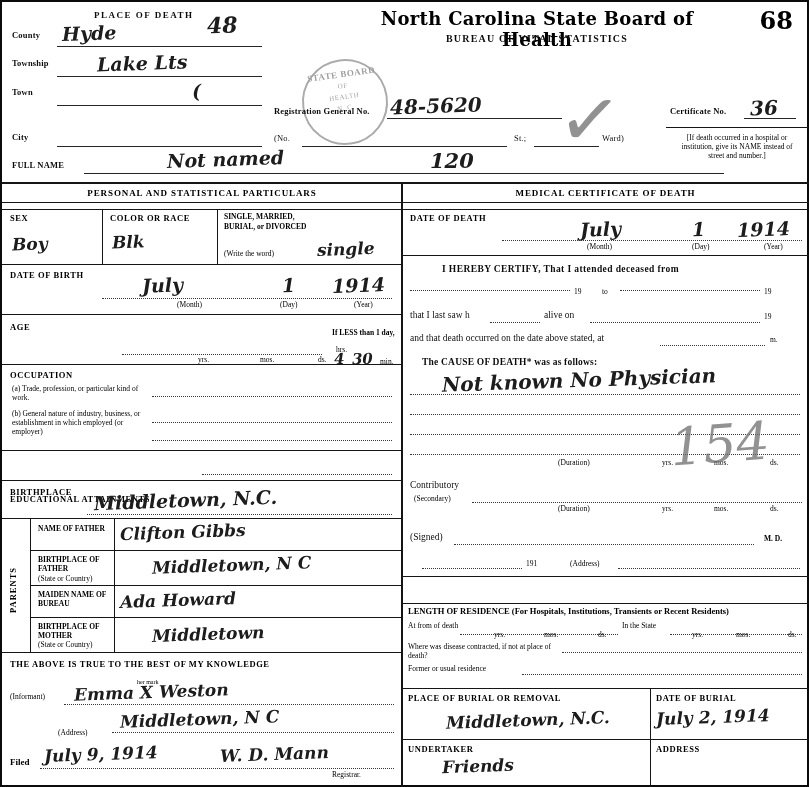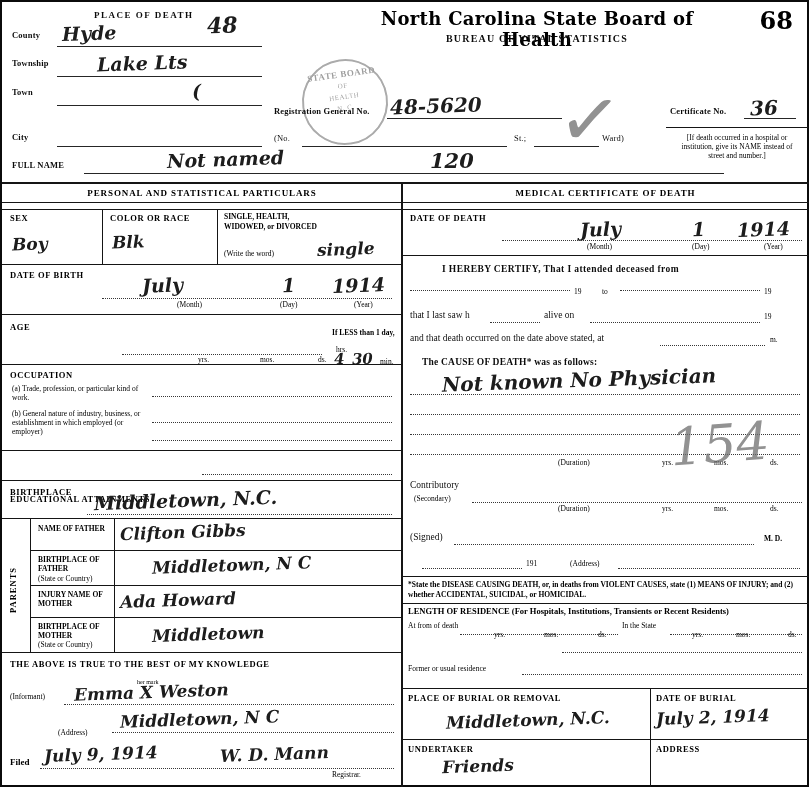--- a/index.html
+++ b/index.html
@@ -163,21 +163,21 @@
   <div class="abs" id="col-head-left">PERSONAL AND STATISTICAL PARTICULARS</div>
   <div class="abs" id="col-head-right">MEDICAL CERTIFICATE OF DEATH</div>
 
   <div class="line" style="left:0;top:207px;width:399px;height:1px;"></div>
   <div class="line" style="left:100px;top:207px;width:1px;height:55px;"></div>
   <div class="line" style="left:215px;top:207px;width:1px;height:55px;"></div>
   <div class="line" style="left:0;top:262px;width:399px;height:1px;"></div>
 
   <div class="fieldlabel" style="left:8px;top:211px;">SEX</div>
   <div class="fieldlabel" style="left:108px;top:211px;">COLOR OR RACE</div>
-  <div class="note bold" style="left:222px;top:210px;width:100px;line-height:9.5px;">SINGLE, HEALTH, WIDOWED, or DIVORCED</div>
+  <div class="note bold" style="left:222px;top:210px;width:100px;line-height:9.5px;">SINGLE, MARRIED, BURIAL, or DIVORCED</div>
   <div class="note" style="left:222px;top:247px;">(Write the word)</div>
 
   <div class="abs hl m" style="left:10px;top:232px;">Boy</div>
   <div class="abs hl m" style="left:110px;top:230px;">Blk</div>
   <div class="abs hl m" style="left:315px;top:237px;">single</div>
 
   <div class="fieldlabel" style="left:8px;top:268px;">DATE OF BIRTH</div>
   <div class="abs hl b" style="left:140px;top:272px;">July</div>
   <div class="abs hl b" style="left:280px;top:272px;">1</div>
   <div class="abs hl b" style="left:330px;top:272px;">1914</div>
@@ -222,21 +222,21 @@
 
   <div class="note bold" style="left:36px;top:522px;width:72px;line-height:9px;">NAME OF FATHER</div>
   <div class="abs hl m" style="left:118px;top:520px;">Clifton Gibbs</div>
   <div class="line" style="left:28px;top:548px;width:371px;height:1px;"></div>
 
   <div class="note bold" style="left:36px;top:553px;width:74px;line-height:9px;">BIRTHPLACE OF FATHER</div>
   <div class="note" style="left:36px;top:572px;">(State or Country)</div>
   <div class="abs hl m" style="left:150px;top:553px;">Middletown, N C</div>
   <div class="line" style="left:28px;top:583px;width:371px;height:1px;"></div>
 
-  <div class="note bold" style="left:36px;top:588px;width:74px;line-height:9px;">INJURY NAME OF MOTHER</div>
+  <div class="note bold" style="left:36px;top:588px;width:74px;line-height:9px;">MAIDEN NAME OF BUREAU</div>
   <div class="abs hl m" style="left:118px;top:588px;">Ada Howard</div>
   <div class="line" style="left:28px;top:615px;width:371px;height:1px;"></div>
 
   <div class="note bold" style="left:36px;top:620px;width:74px;line-height:9px;">BIRTHPLACE OF MOTHER</div>
   <div class="note" style="left:36px;top:638px;">(State or Country)</div>
   <div class="abs hl m" style="left:150px;top:622px;">Middletown</div>
   <div class="line" style="left:0;top:650px;width:399px;height:1px;"></div>
 
   <div class="fieldlabel" style="left:8px;top:657px;">THE ABOVE IS TRUE TO THE BEST OF MY KNOWLEDGE</div>
   <div class="note" style="left:8px;top:690px;">(Informant)</div>
@@ -306,35 +306,35 @@
 
   <div class="abs pr sm" style="left:408px;top:530px;">(Signed)</div>
   <div class="dots" style="left:452px;top:542px;width:300px;"></div>
   <div class="note bold" style="left:762px;top:532px;">M. D.</div>
   <div class="dots" style="left:420px;top:566px;width:100px;"></div>
   <div class="note" style="left:524px;top:557px;">191</div>
   <div class="note" style="left:568px;top:557px;">(Address)</div>
   <div class="dots" style="left:616px;top:566px;width:182px;"></div>
 
   <div class="line" style="left:400px;top:574px;width:409px;height:1px;"></div>
-  <div class="note bold" style="left:406px;top:578px;width:400px;line-height:9.5px;">*State the DISEASE CAUSING DEATH, or, in deaths from VIOLENT CAUSES, state (1) MEANS OF INJURY; and (2) whether ACCIDENTAL, SUICIDAL, or HOMICIDAL.</div>
   <div class="line" style="left:400px;top:601px;width:409px;height:1px;"></div>
 
   <div class="note bold" style="left:406px;top:605px;font-size:8.5px;">LENGTH OF RESIDENCE (For Hospitals, Institutions, Transients or Recent Residents)</div>
   <div class="note" style="left:406px;top:620px;width:60px;line-height:8.5px;">At from of death</div>
   <div class="note" style="left:620px;top:620px;width:44px;line-height:8.5px;">In the State</div>
   <div class="dots" style="left:458px;top:632px;width:158px;"></div>
   <div class="dots" style="left:668px;top:632px;width:132px;"></div>
   <div class="note" style="left:492px;top:628px;">yrs.</div>
   <div class="note" style="left:542px;top:628px;">mos.</div>
   <div class="note" style="left:596px;top:628px;">ds.</div>
   <div class="note" style="left:690px;top:628px;">yrs.</div>
   <div class="note" style="left:734px;top:628px;">mos.</div>
   <div class="note" style="left:786px;top:628px;">ds.</div>
 
+  <div class="note" style="left:406px;top:640px;width:150px;line-height:9px;">Where was disease contracted, if not at place of death?</div>
   <div class="dots" style="left:560px;top:650px;width:240px;"></div>
   <div class="note" style="left:406px;top:662px;width:110px;line-height:9px;">Former or usual residence</div>
   <div class="dots" style="left:520px;top:672px;width:280px;"></div>
 
   <div class="line" style="left:400px;top:686px;width:409px;height:1px;"></div>
   <div class="line" style="left:648px;top:686px;width:1px;height:99px;"></div>
 
   <div class="fieldlabel" style="left:406px;top:691px;">PLACE OF BURIAL OR REMOVAL</div>
   <div class="abs hl m" style="left:444px;top:708px;">Middletown, N.C.</div>
   <div class="fieldlabel" style="left:654px;top:691px;">DATE OF BURIAL</div>

